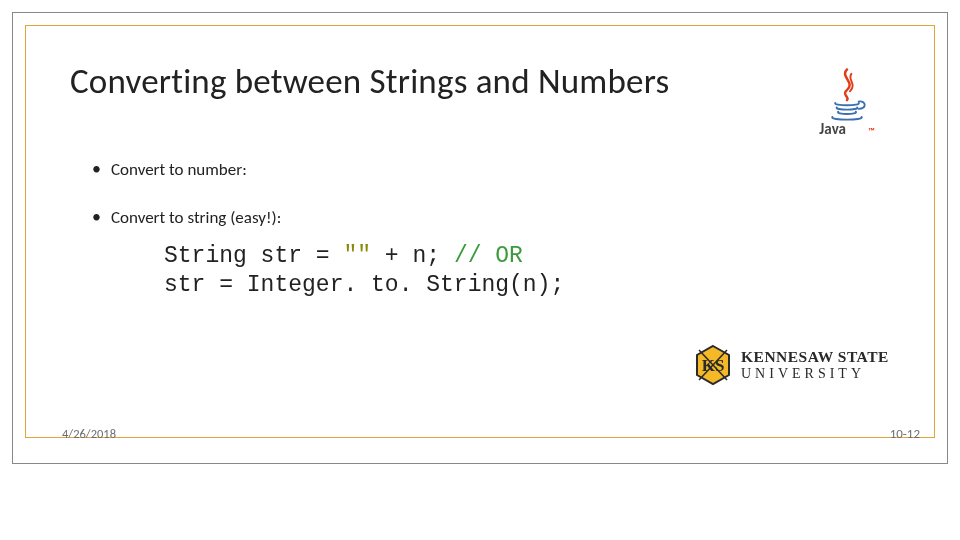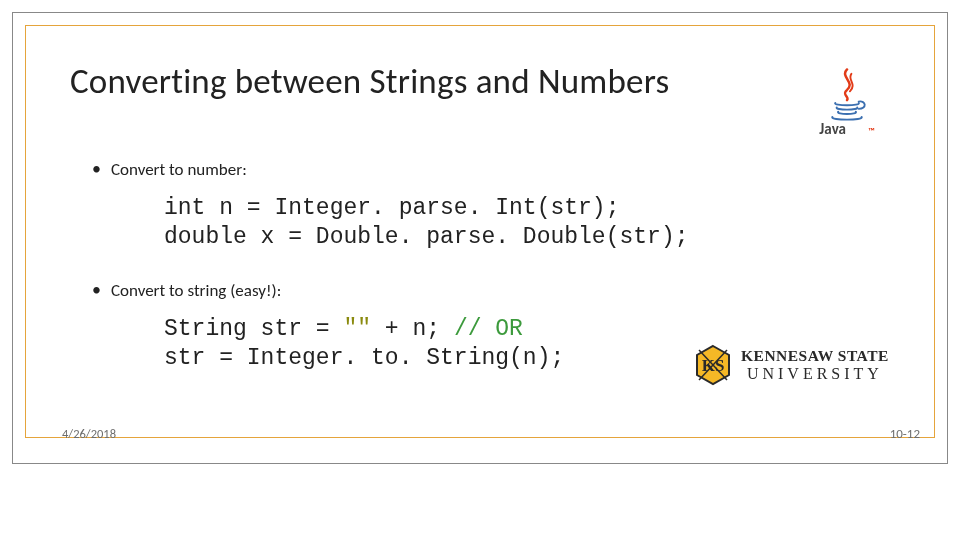--- a/index.html
+++ b/index.html
@@ -93,23 +93,22 @@
   }
   .ksu-mark svg { width: 40px; height: 44px; display: block; }
   .ksu-text {
     display: flex; flex-direction: column; line-height: 0.95;
     font-family: "Trajan Pro", "Times New Roman", serif;
   }
   .ksu-text .line1 {
     font-size: 15.5px; font-weight: 600; color: #2a2a2a; letter-spacing: 0.5px;
   }
   .ksu-text .line2 {
-    font-size: 16px; font-weight: 500; color: #2a2a2a; letter-spacing: 4.0px;
+    font-size: 14px; font-weight: 500; color: #2a2a2a; letter-spacing: 4.0px;
     margin-top: 2px;
-    text-align: center;
   }
 </style>
 </head>
 <body>
 
 <div class="page">
   <div class="outer-frame"></div>
   <div class="gold-frame"></div>
 
   <div class="content">
@@ -129,22 +128,20 @@
         </svg>
       </div>
       <div class="java-text">
         <span>Java</span>
           <span class="sun">™</span>
       </div>
     </div>
 
     <div class="bullet first">Convert to number:</div>
 
-    <div class="code"><span>int n = Integer. parse. Int(str);</span>
-<span>double x = Double. parse. Double(str);</span></div>
 
     <div class="bullet">Convert to string (easy!):</div>
 
     <div class="code"><span><span>String str = </span><span class="str">""</span><span> + n; </span><span class="comment">// OR</span></span>
 <span>str = Integer. to. String(n);</span></div>
 
   </div>
 
   <div class="ksu-logo">
     <div class="ksu-mark">

